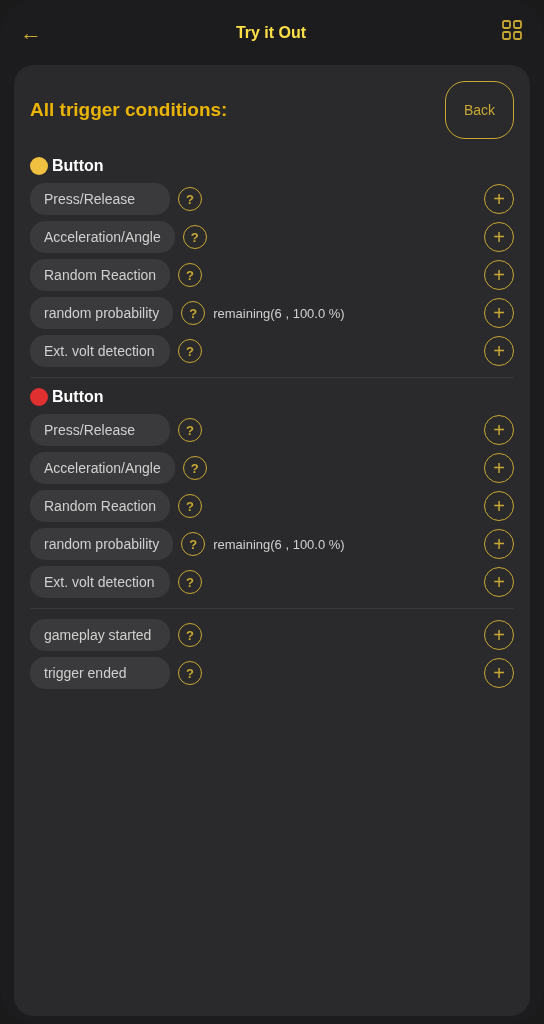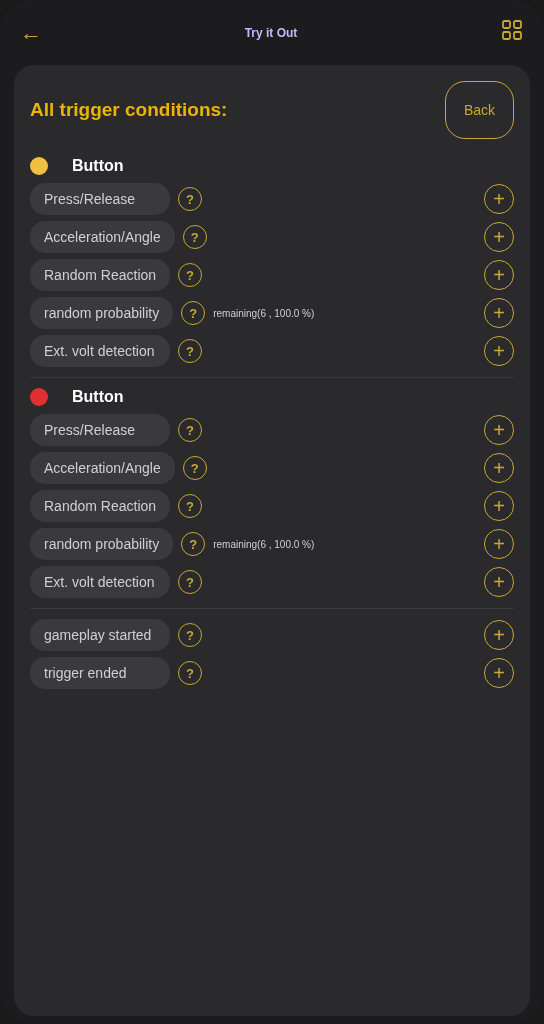--- a/index.html
+++ b/index.html
@@ -28,22 +28,22 @@
       justify-content: space-between;
       padding: 18px 20px 10px;
       background: #1c1c1e;
     }
     .header-back-icon {
       color: #c8a832;
       font-size: 22px;
       cursor: pointer;
     }
     .header-title {
-      color: #c4b5fd;
-      font-size: 12px;
+      color: #fde047;
+      font-size: 16px;
       font-weight: 600;
     }
     .header-grid-icon {
       color: #c8a832;
       font-size: 20px;
     }
     
     .main-card {
       background: #2a2a2c;
       border-radius: 20px;
@@ -74,21 +74,21 @@
       font-size: 14px;
       cursor: pointer;
     }
     
     .section {
       margin-bottom: 10px;
     }
     .section-label {
       display: flex;
       align-items: center;
-      gap: 24px;
+      gap: 4px;
       margin-bottom: 8px;
     }
     .dot {
       width: 18px;
       height: 18px;
       border-radius: 50%;
       display: inline-block;
       flex-shrink: 0;
     }
     .dot-yellow { background: #f0c040; }
@@ -126,21 +126,21 @@
       align-items: center;
       justify-content: center;
       color: #c8a832;
       font-size: 13px;
       font-weight: 700;
       flex-shrink: 0;
       cursor: pointer;
     }
     .remaining-text {
       color: #d0d0d0;
-      font-size: 10px;
+      font-size: 13px;
       flex: 1;
     }
     .spacer { flex: 1; }
     .add-btn {
       width: 30px;
       height: 30px;
       border: 1.5px solid #c8a832;
       border-radius: 50%;
       background: transparent;
       display: flex;

